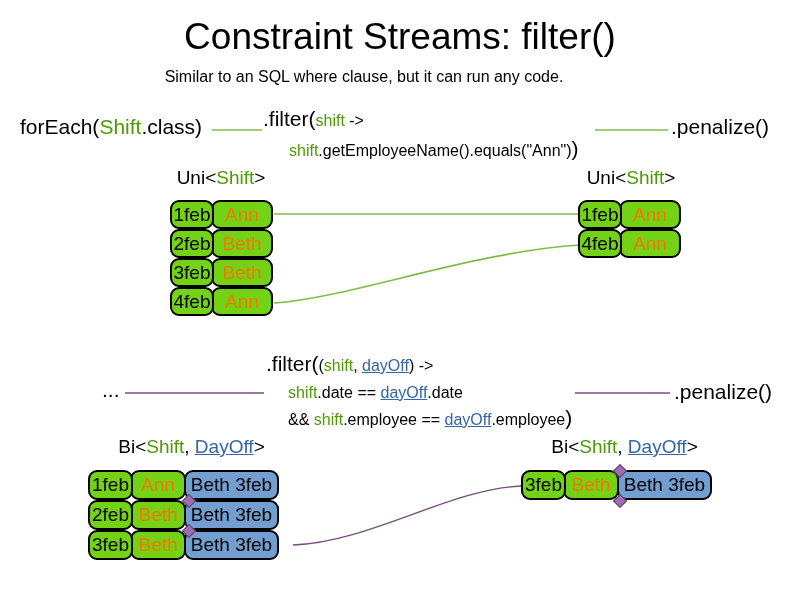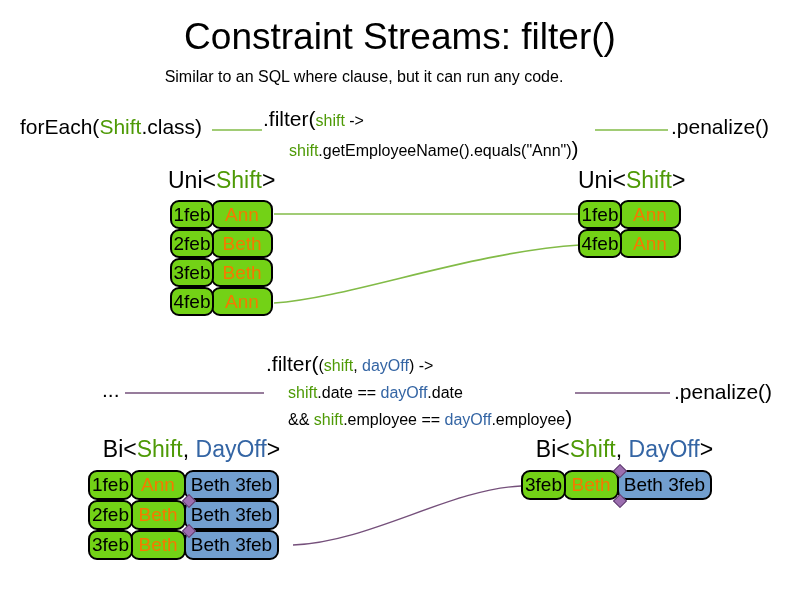--- a/index.html
+++ b/index.html
@@ -9,24 +9,24 @@
   .title{position:absolute;top:16px;left:0;width:800px;text-align:center;
          font-size:37px;color:#000;letter-spacing:0;}
   .subtitle{position:absolute;top:68px;left:0;width:728px;text-align:center;
             font-size:16px;color:#000;}
 
   
   .code{position:absolute;white-space:nowrap;color:#000;}
   .big{font-size:21px;}
   .small{font-size:16px;}
   .tok-green{color:var(--code-green,#4e9a06);}
-  .tok-blue{color:var(--code-blue,#3465a4);}
+  .tok-blue{color:var(--code-blue,#3465a4);text-decoration:underline;}
 
   
-  .type-header{position:absolute;text-align:center;font-size:23px;color:#000;white-space:nowrap;}
+  .type-header{position:absolute;text-align:center;font-size:19px;color:#000;white-space:nowrap;}
 
   
   .tbl{position:absolute;z-index:2;}
   .trow{display:flex;}
   .cell{box-sizing:border-box;border:2px solid #000;border-radius:9px;
         text-align:center;font-size:19px;color:#000;overflow:hidden;}
   .uni .cell{height:29px;line-height:25px;}
   .bi  .cell{height:30px;line-height:26px;}
   .uni .trow + .trow, .bi .trow + .trow{margin-top:0px;}
   .cell.date{width:45px;background:var(--cell-green,#73d216);z-index:2;}

